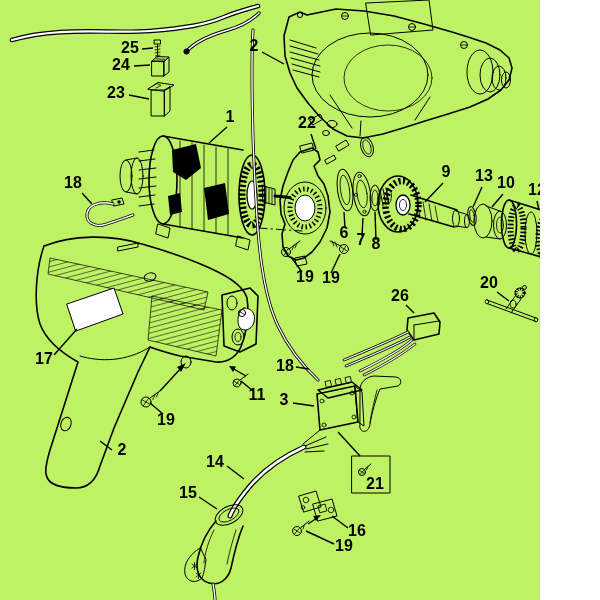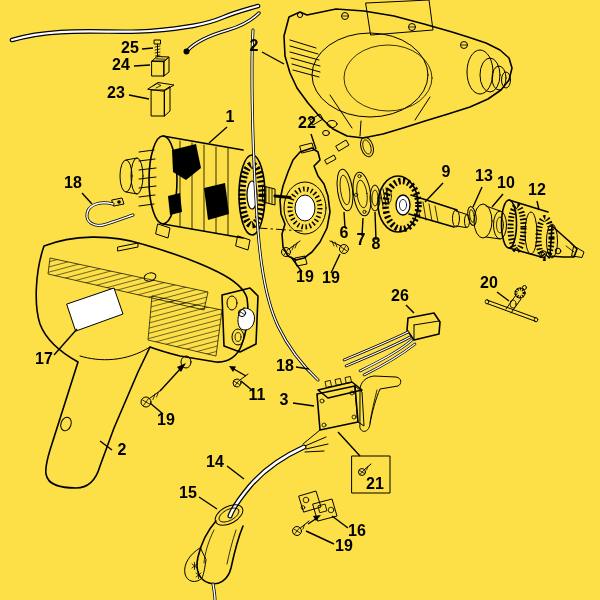--- a/index.html
+++ b/index.html
@@ -1,16 +1,16 @@
 <!DOCTYPE html>
 <html><head>
 <meta charset="utf-8">
 <style>
   html,body{margin:0;padding:0;background:#ffffff;}
-  #stage{width:600px;height:600px;position:relative;background:#fde047;overflow:hidden;}
+  #stage{width:540px;height:600px;position:relative;background:#bef264;overflow:hidden;}
   svg{display:block;}
   .ln{fill:none;stroke:#000;stroke-width:1.6;stroke-linecap:round;stroke-linejoin:round;}
   .tn{stroke-width:1;}
   .xtn{stroke-width:.8;}
   .blk{fill:#000;stroke:none;}
   .wht{fill:#fff;}
   .teeth{fill:none;stroke:#000;}
   .leader{stroke:#000;stroke-width:1.4;fill:none;}
   .callout{font-family:"Liberation Sans",sans-serif;font-weight:bold;font-size:16px;fill:#000;}
 </style>

